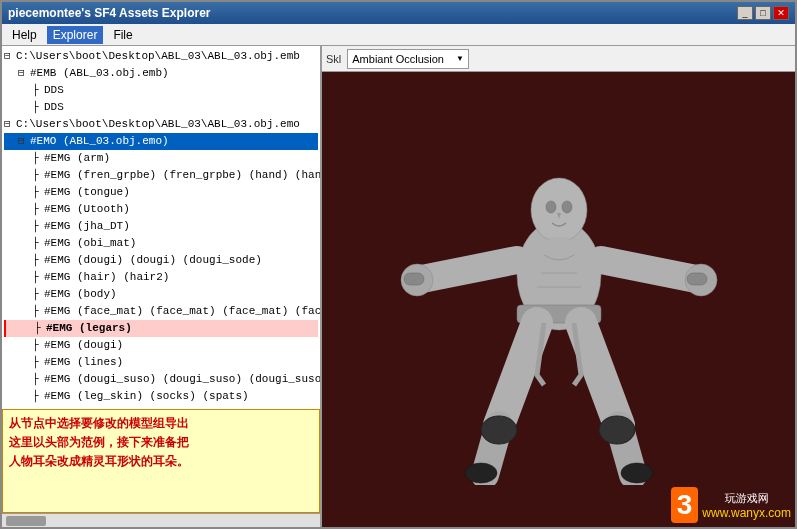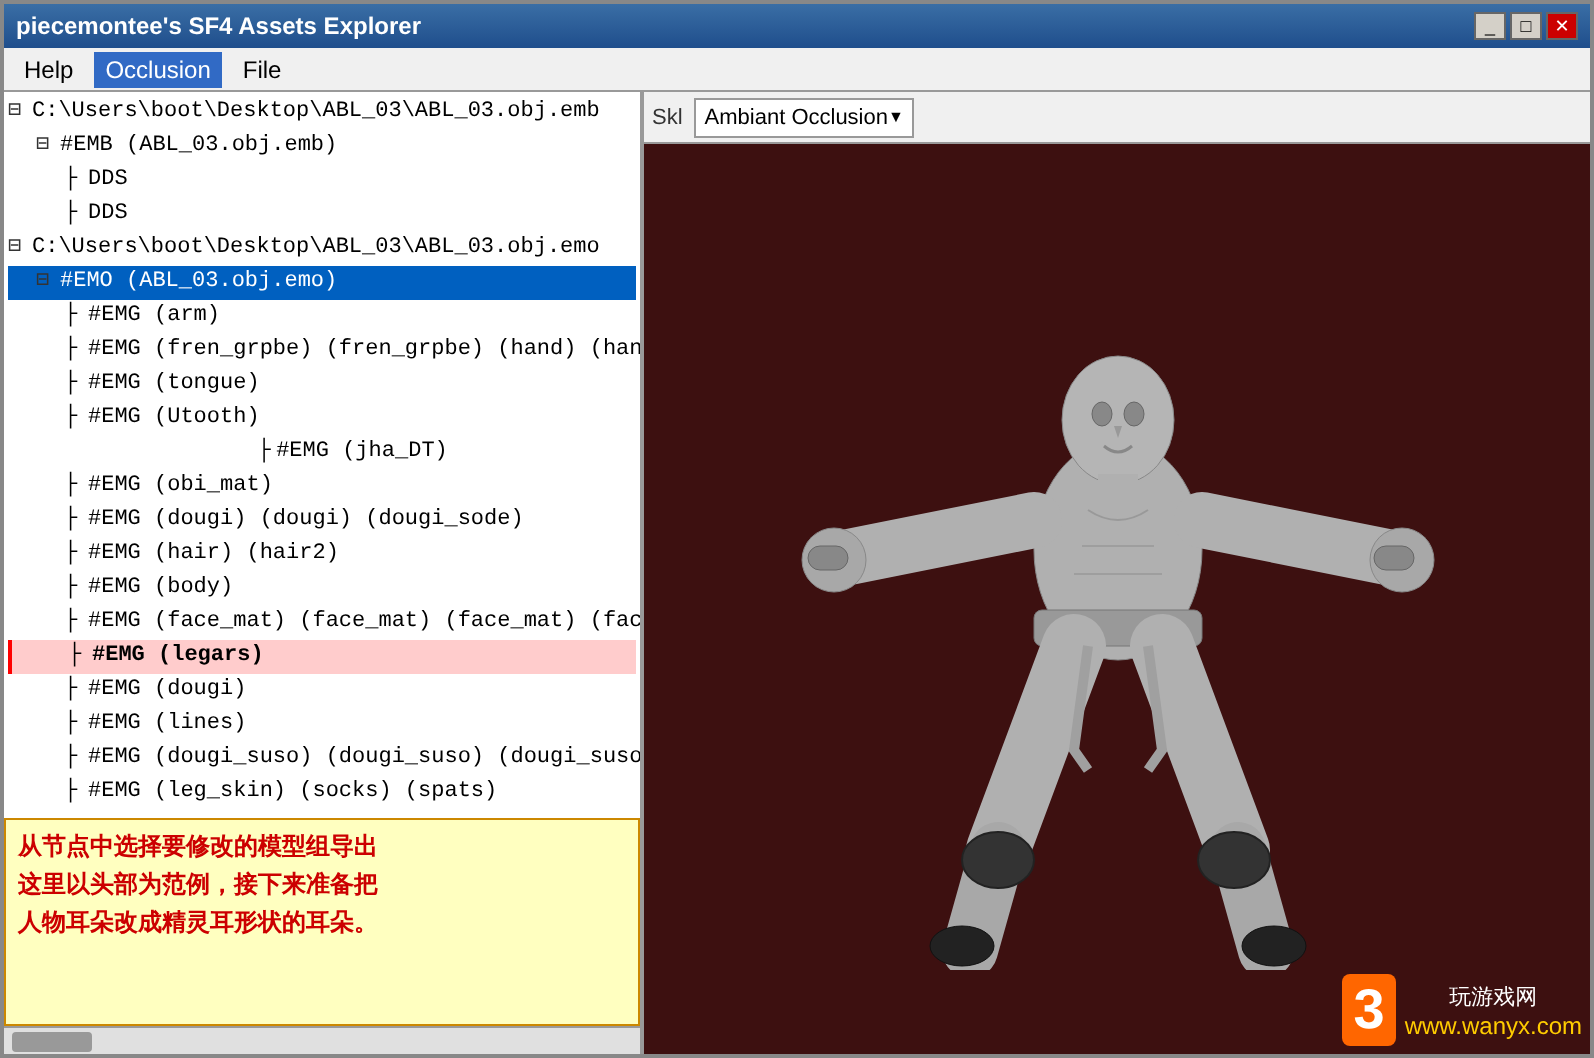--- a/index.html
+++ b/index.html
@@ -137,21 +137,21 @@
       color: #333;
       margin-right: 2px;
     }
     .dropdown-btn {
       background: white;
       border: 1px solid #999;
       padding: 1px 4px;
       font-size: 11px;
       display: flex;
       align-items: center;
-      gap: 0;
+      gap: 12px;
       height: 20px;
       cursor: pointer;
     }
     .dropdown-arrow { font-size: 8px; }
     .viewport {
       flex: 1;
       background: #3d1010;
       position: relative;
       display: flex;
       align-items: center;
@@ -196,40 +196,40 @@
     <span class="title-bar-text">piecemontee's SF4 Assets Explorer</span>
     <div class="title-bar-buttons">
       <div class="title-btn minimize">_</div>
       <div class="title-btn maximize">□</div>
       <div class="title-btn close">✕</div>
     </div>
   </div>
 
   <div class="menu-bar">
     <span class="menu-item">Help</span>
-    <span class="menu-item active">Occlusion</span>
+    <span class="menu-item active">Explorer</span>
     <span class="menu-item">File</span>
   </div>
 
   <div class="content-area">
 
     <div class="left-panel">
       <div class="tree-area" id="tree-container">
 
       <div class="tree-node" style="padding-left: 0px;"><span style="display:inline-block;width:12px;color:#333;">⊟</span>C:\Users\boot\Desktop\ABL_03\ABL_03.obj.emb</div>
           <div class="tree-node" style="padding-left: 14px;"><span style="display:inline-block;width:12px;color:#333;">⊟</span>#EMB (ABL_03.obj.emb)</div>
           <div class="tree-node" style="padding-left: 28px;"><span style="display:inline-block;width:12px;">├</span>DDS</div>
           <div class="tree-node" style="padding-left: 28px;"><span style="display:inline-block;width:12px;">├</span>DDS</div>
           <div class="tree-node" style="padding-left: 0px;"><span style="display:inline-block;width:12px;color:#333;">⊟</span>C:\Users\boot\Desktop\ABL_03\ABL_03.obj.emo</div>
           <div class="tree-node" style="padding-left: 14px; background: rgb(0, 96, 192); color: white;"><span style="display:inline-block;width:12px;color:#333;">⊟</span>#EMO (ABL_03.obj.emo)</div>
           <div class="tree-node" style="padding-left: 28px;"><span style="display:inline-block;width:12px;">├</span>#EMG (arm)</div>
           <div class="tree-node" style="padding-left: 28px;"><span style="display:inline-block;width:12px;">├</span>#EMG (fren_grpbe) (fren_grpbe) (hand) (hand) (ha</div>
           <div class="tree-node" style="padding-left: 28px;"><span style="display:inline-block;width:12px;">├</span>#EMG (tongue)</div>
           <div class="tree-node" style="padding-left: 28px;"><span style="display:inline-block;width:12px;">├</span>#EMG (Utooth)</div>
-          <div class="tree-node" style="padding-left: 28px; text-align: center;"><span style="display:inline-block;width:12px;">├</span>#EMG (jha_DT)</div>
+          <div class="tree-node" style="padding-left: 28px;"><span style="display:inline-block;width:12px;">├</span>#EMG (jha_DT)</div>
           <div class="tree-node" style="padding-left: 28px;"><span style="display:inline-block;width:12px;">├</span>#EMG (obi_mat)</div>
           <div class="tree-node" style="padding-left: 28px;"><span style="display:inline-block;width:12px;">├</span>#EMG (dougi) (dougi) (dougi_sode)</div>
           <div class="tree-node" style="padding-left: 28px;"><span style="display:inline-block;width:12px;">├</span>#EMG (hair) (hair2)</div>
           <div class="tree-node" style="padding-left: 28px;"><span style="display:inline-block;width:12px;">├</span>#EMG (body)</div>
           <div class="tree-node" style="padding-left: 28px;"><span style="display:inline-block;width:12px;">├</span>#EMG (face_mat) (face_mat) (face_mat) (face_ma</div>
           <div class="tree-node" style="padding-left: 28px; background: rgb(255, 204, 204); border-left: 2px solid red; font-weight: bold;"><span style="display:inline-block;width:12px;">├</span>#EMG (legars)</div>
           <div class="tree-node" style="padding-left: 28px;"><span style="display:inline-block;width:12px;">├</span>#EMG (dougi)</div>
           <div class="tree-node" style="padding-left: 28px;"><span style="display:inline-block;width:12px;">├</span>#EMG (lines)</div>
           <div class="tree-node" style="padding-left: 28px;"><span style="display:inline-block;width:12px;">├</span>#EMG (dougi_suso) (dougi_suso) (dougi_suso)</div>
           <div class="tree-node" style="padding-left: 28px;"><span style="display:inline-block;width:12px;">├</span>#EMG (leg_skin) (socks) (spats)</div>

